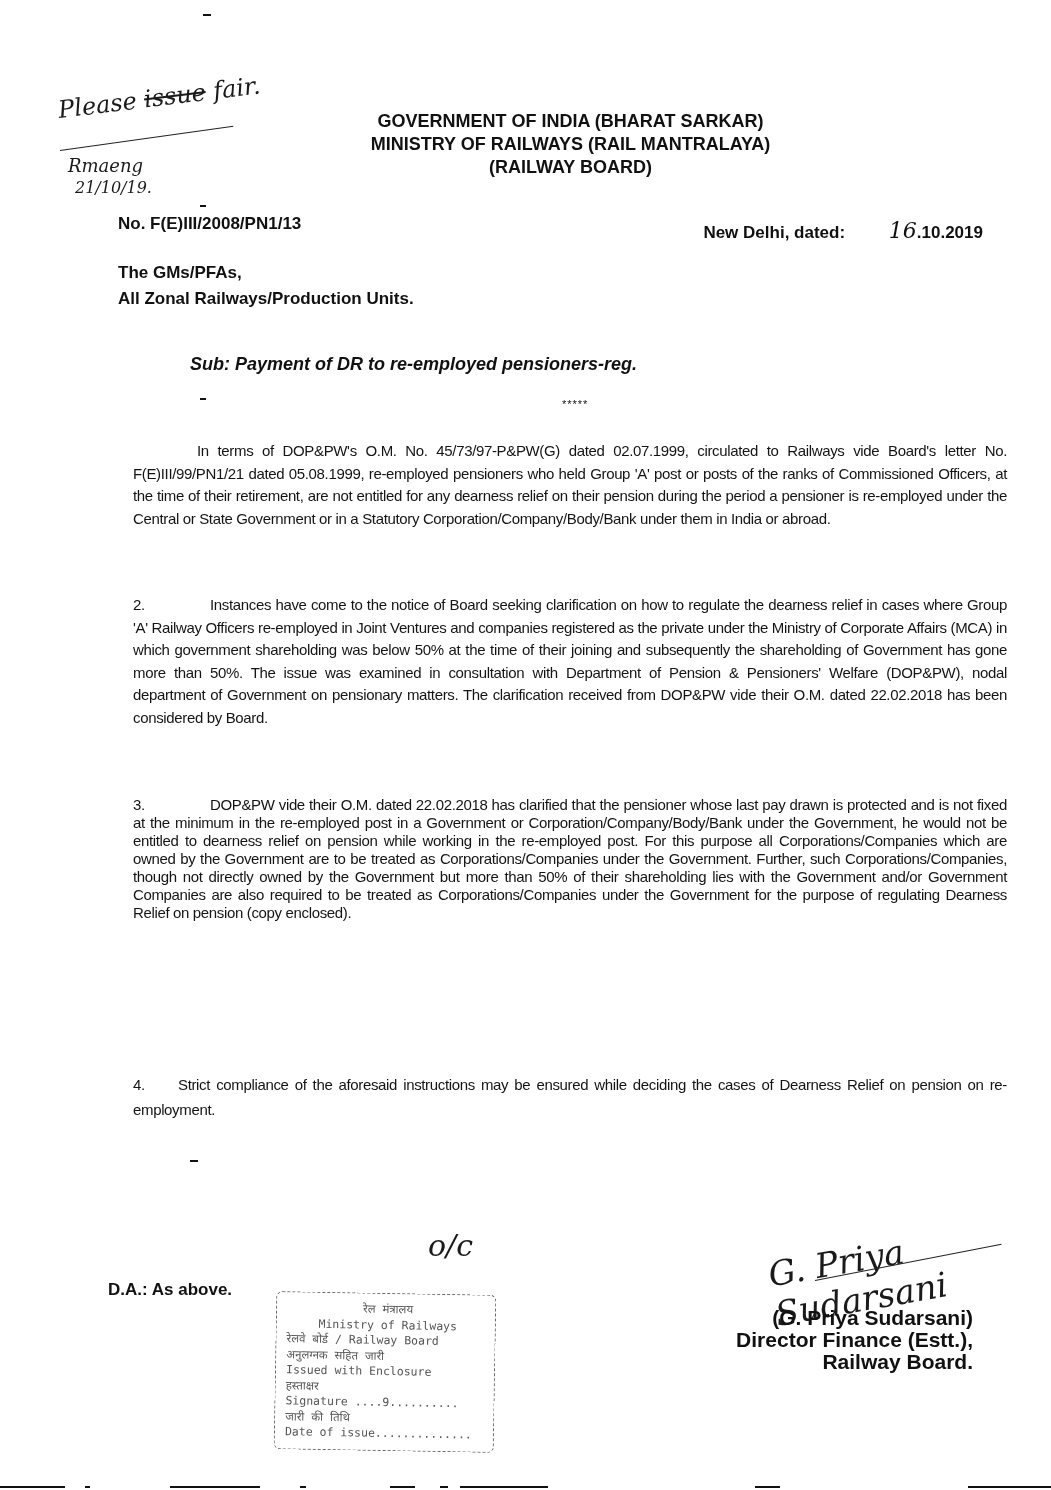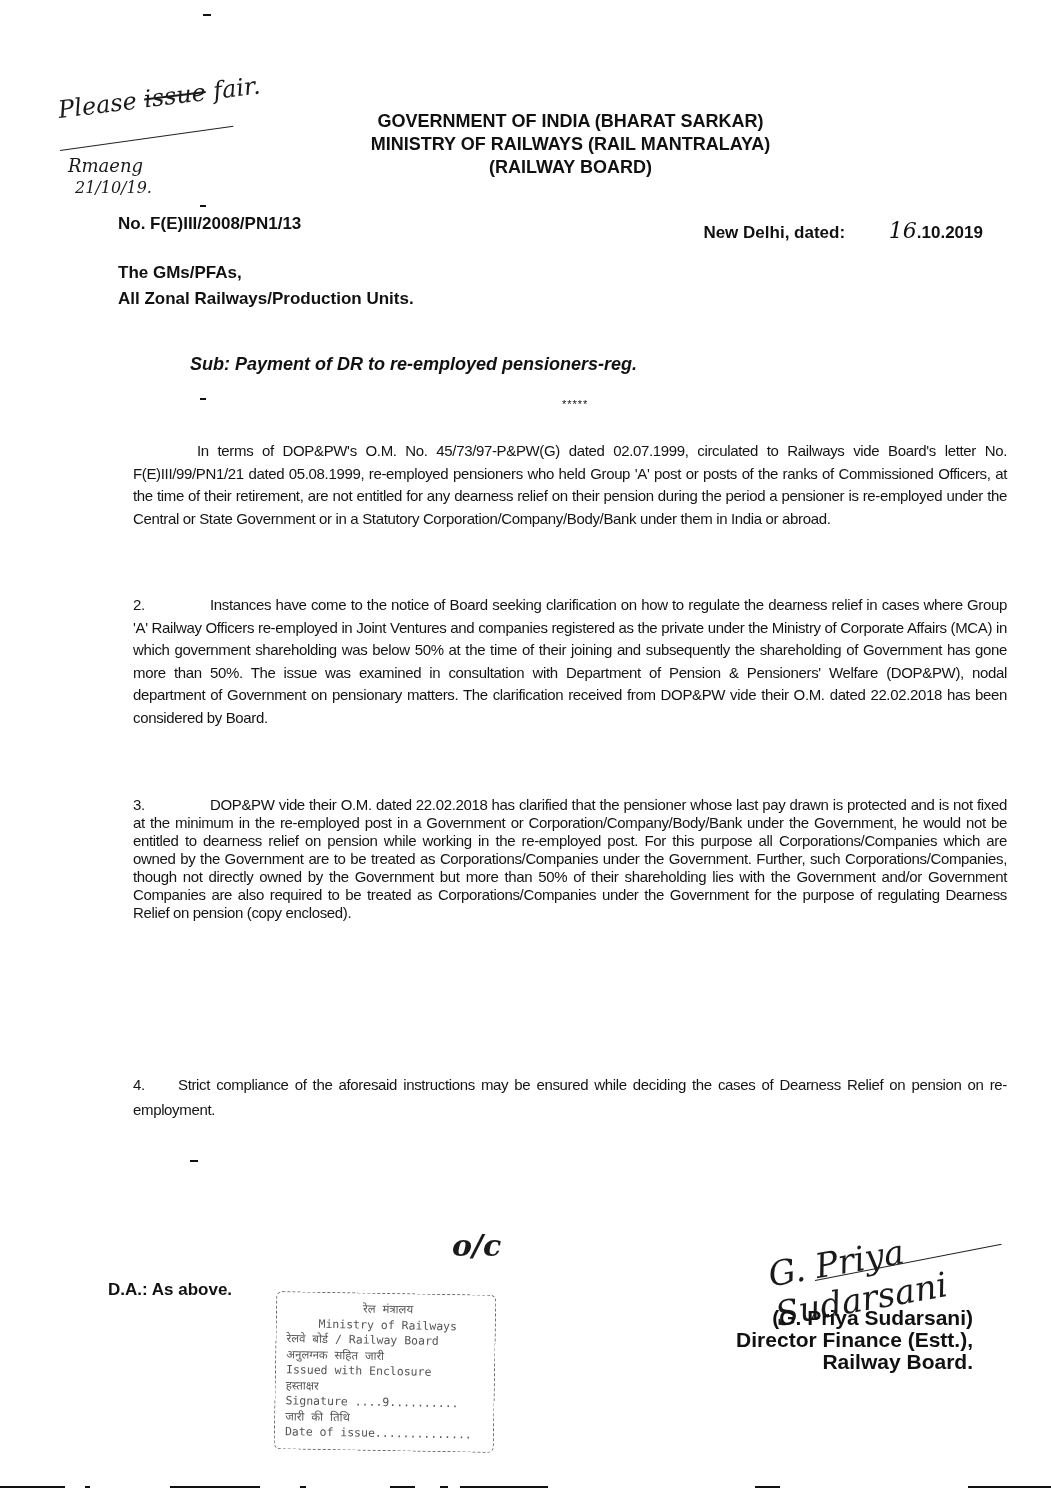--- a/index.html
+++ b/index.html
@@ -35,21 +35,21 @@
     font-size: 15px; line-height: 22.5px; text-align: justify;
     letter-spacing: -0.35px; color: #141414; margin-left: 25px;
   }
   .para .num { display: inline-block; width: 77px; }
   .p1 { top: 440px; text-indent: 64px; }
   .p2 { top: 594px; }
   .p3 { top: 796px; line-height: 18px; }
   .p4 { top: 1072px; line-height: 25px; }
   .p4 .num { width: 45px; }
 
-  .oc { left: 452px; top: 1228px; font-size: 30px; font-weight: bold; }
+  .oc { left: 428px; top: 1228px; font-size: 30px; }
   .enclosure { left: 108px; top: 1280px; font-weight: bold; font-size: 17px; }
 
   .stamp {
     left: 275px; top: 1293px; width: 220px; height: 158px;
     border: 1.5px dashed #666; border-radius: 6px; transform: rotate(1deg);
     font-family: "DejaVu Sans Mono", monospace; font-size: 11.5px; color: #555;
     line-height: 15.5px; padding: 8px 6px 0 10px; box-sizing: border-box;
   }
   .stamp div { white-space: nowrap; }
   .stamp .c { text-align: center; }

